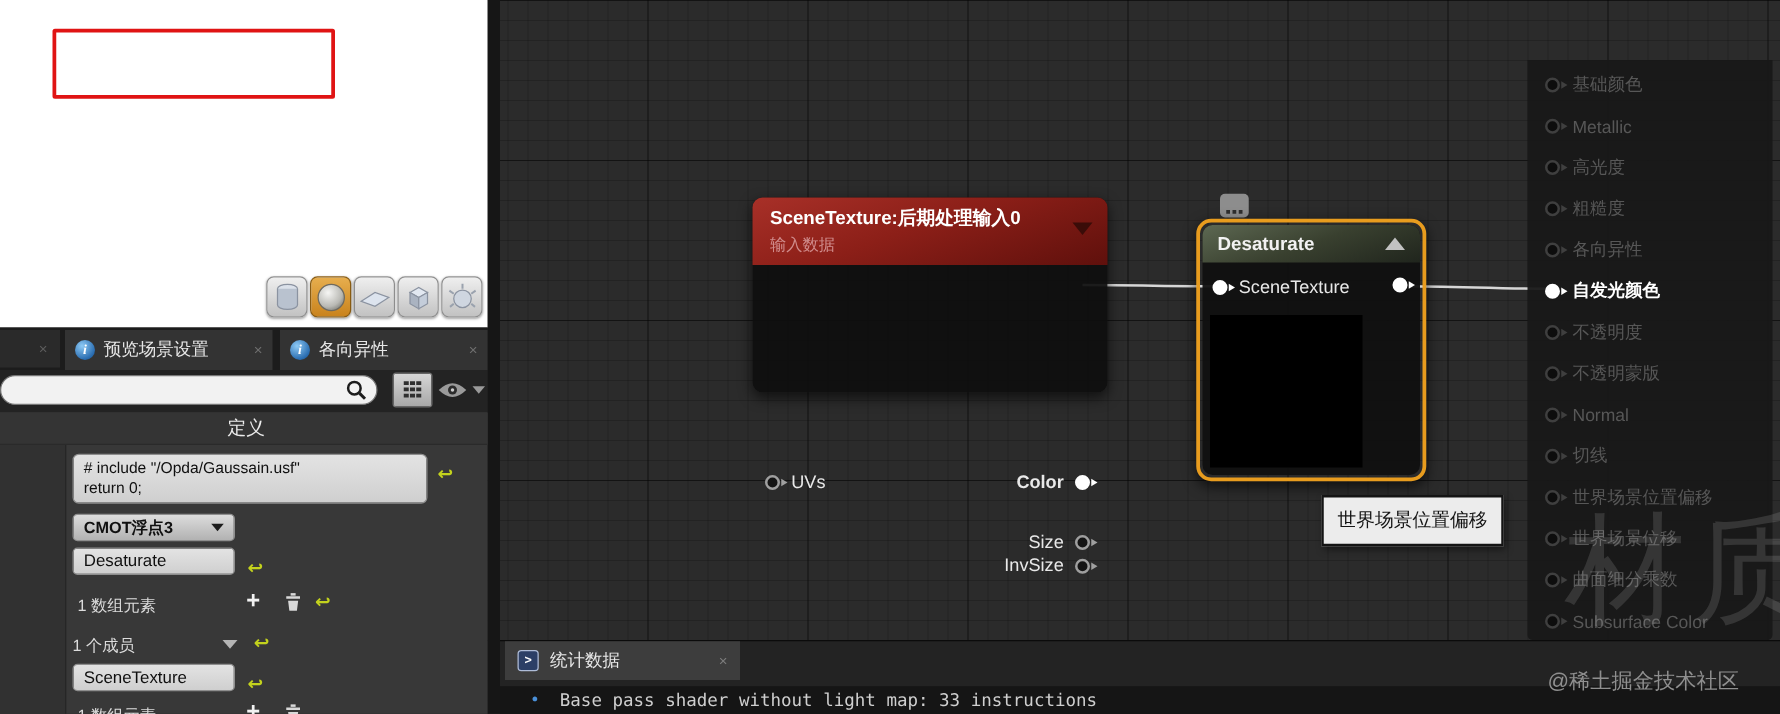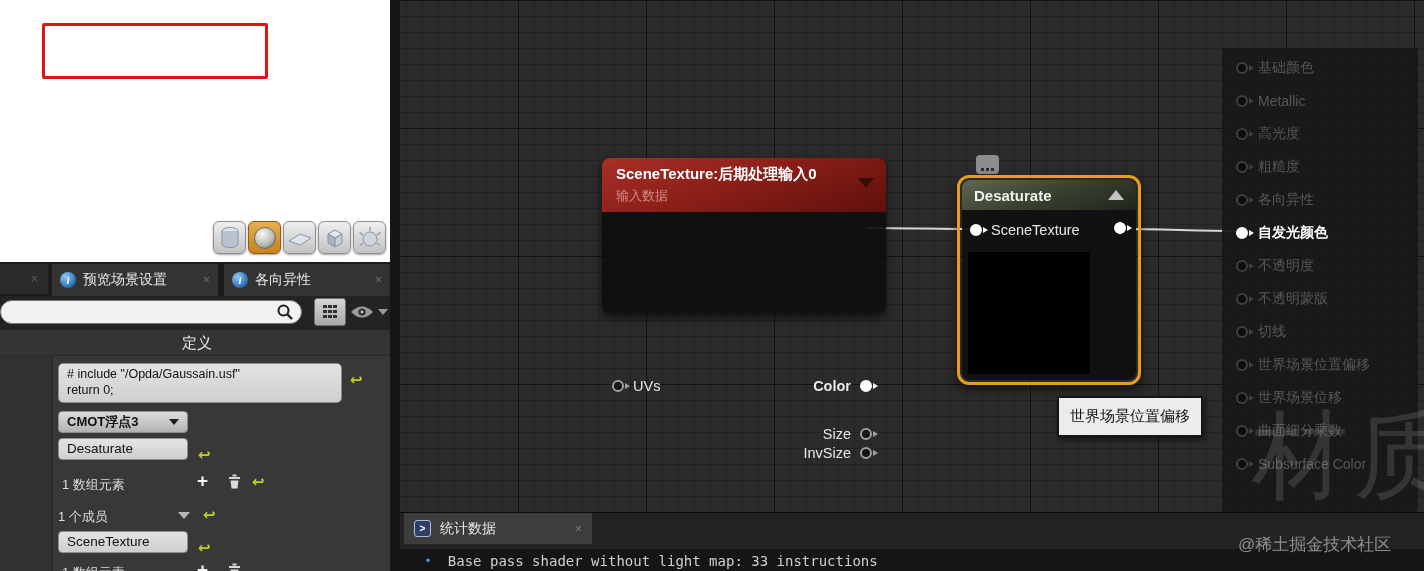--- a/index.html
+++ b/index.html
@@ -384,20 +384,24 @@
       <div class="mat-pin-row">
         <span class="pin grey"></span>
         <span class="mat-pin-label">不透明度</span>
       </div>
       <div class="mat-pin-row">
         <span class="pin grey"></span>
         <span class="mat-pin-label">不透明蒙版</span>
       </div>
       <div class="mat-pin-row">
         <span class="pin grey"></span>
+        <span class="mat-pin-label">Normal</span>
+      </div>
+      <div class="mat-pin-row">
+        <span class="pin grey"></span>
         <span class="mat-pin-label">切线</span>
       </div>
       <div class="mat-pin-row">
         <span class="pin grey"></span>
         <span class="mat-pin-label">世界场景位置偏移</span>
       </div>
       <div class="mat-pin-row">
         <span class="pin grey"></span>
         <span class="mat-pin-label">世界场景位移</span>
       </div>

